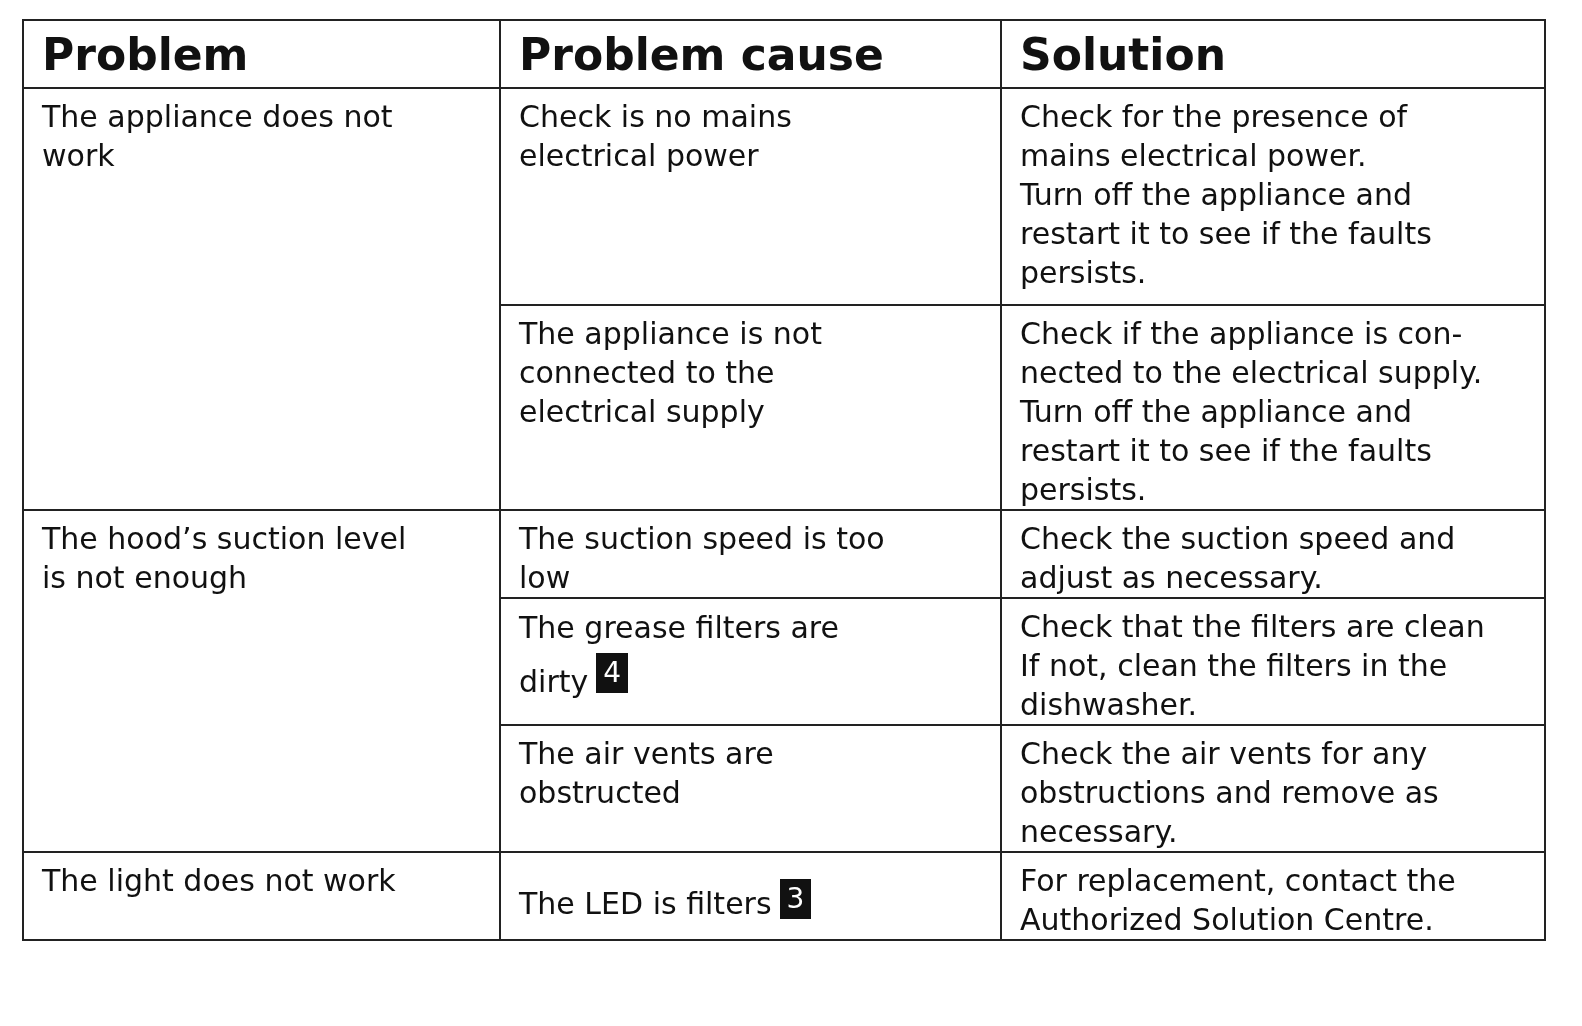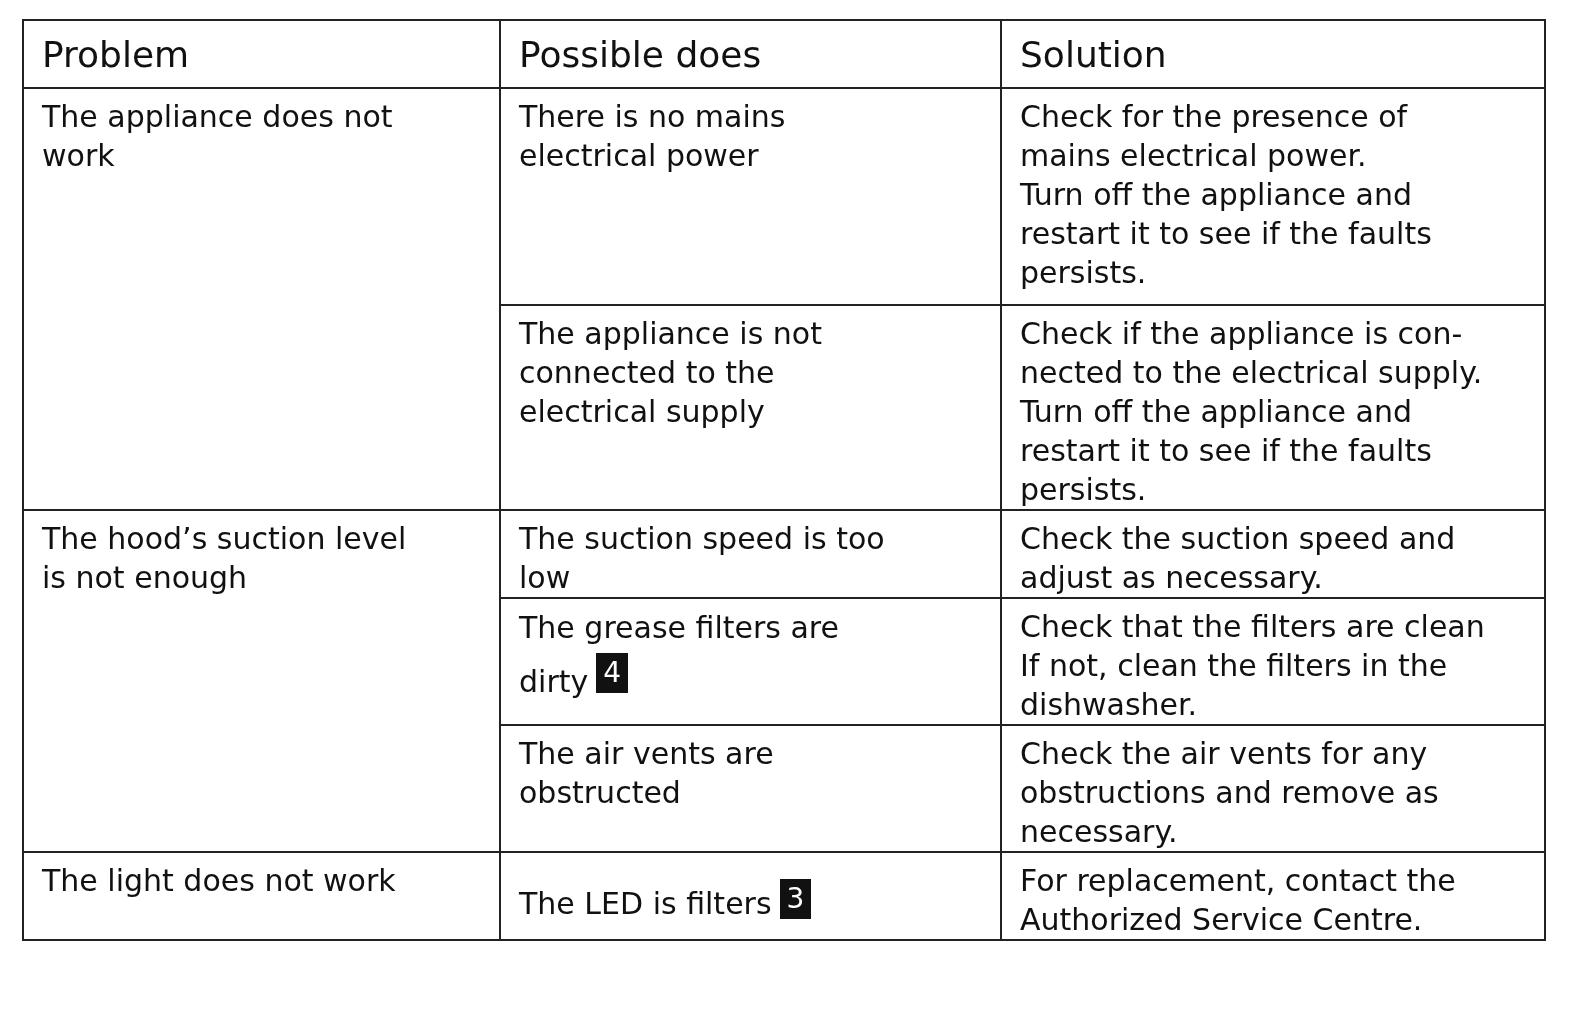--- a/index.html
+++ b/index.html
@@ -2,48 +2,48 @@
 <html><head>
 <meta charset="utf-8">
 <style>
   html, body { margin:0; padding:0; background:#ffffff; }
   body { width:1582px; height:1026px; position:relative; overflow:hidden;
          font-family:"DejaVu Sans","Liberation Sans",sans-serif; color:#111111; }
   table.tbl { position:absolute; left:22px; top:19px; border-collapse:collapse;
               table-layout:fixed; width:1522px; }
   table.tbl td, table.tbl th { border:2px solid #222222; vertical-align:top;
               padding:0 0 0 18px; text-align:left; }
-  th { font-weight:normal; font-size:36px; line-height:40px; padding-top:14px !important; height:52px; }
+  th { font-weight:bold; font-size:44px; line-height:40px; padding-top:14px !important; height:52px; }
   td { font-size:30px; line-height:39px; padding-top:8px !important; }
   .badge { display:inline-block; background:#111111; color:#ffffff; font-size:28px;
            line-height:40px; padding:0 7px; vertical-align:6px; margin-left:8px; }
   .badge.b4 { vertical-align:10px; }
   .vm { vertical-align:middle !important; }
   .ml { white-space:pre-line; }
 </style>
 </head>
 <body>
 
 <table class="tbl">
   <colgroup>
       <col style="width:477px">
       <col style="width:501px">
       <col style="width:544px">
     </colgroup>
   <tbody>
       <tr style="height:67px">
     <th>Problem</th>
-    <th>Possible does</th>
+    <th>Problem cause</th>
     <th>Solution</th>
   </tr>
 
   <tr style="height:217px">
     <td rowspan="2" class="ml">The appliance does not
 work</td>
-    <td class="ml">There is no mains
+    <td class="ml">Check is no mains
 electrical power</td>
     <td class="ml">Check for the presence of
 mains electrical power.
 Turn off the appliance and
 restart it to see if the faults
 persists.</td>
   </tr>
   <tr style="height:172px">
     <td class="ml">The appliance is not
 connected to the
@@ -79,16 +79,16 @@
 obstructions and remove as
 necessary.</td>
   </tr>
 
   <tr style="height:83px">
     <td class="ml">The light does not work</td>
     <td class="vm" style="padding-top:10px !important">
       <span>The LED is filters</span><span class="badge">3</span>
     </td>
     <td class="ml">For replacement, contact the
-Authorized Service Centre.</td>
+Authorized Solution Centre.</td>
   </tr>
 </tbody>
   </table>
 
 </body></html>

